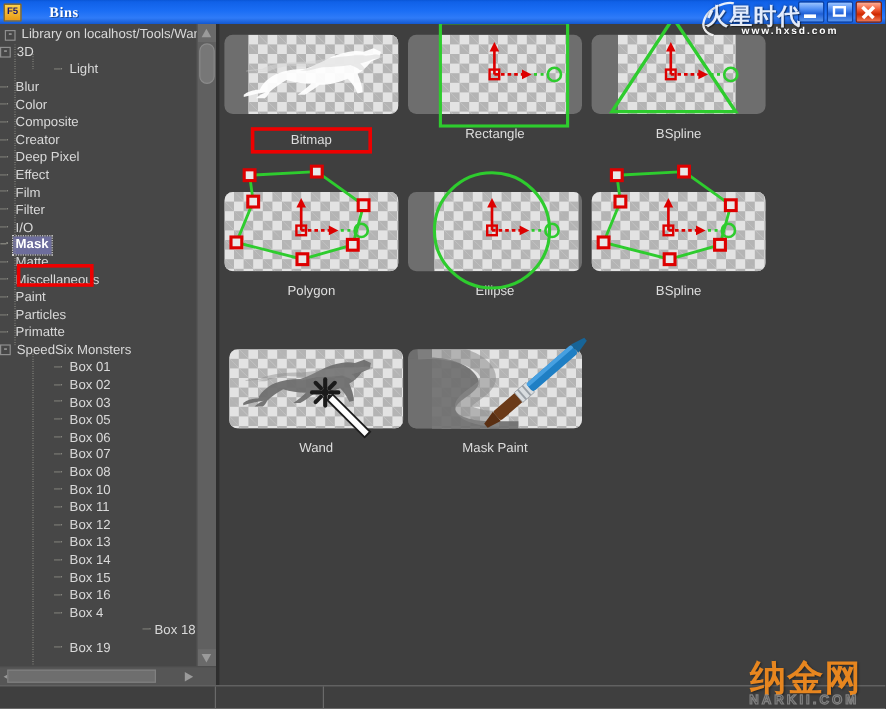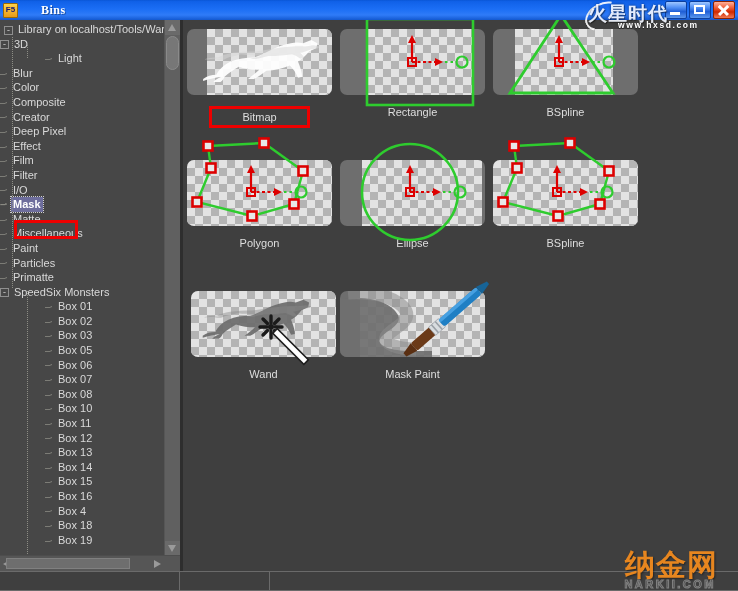--- a/index.html
+++ b/index.html
@@ -265,21 +265,21 @@
           <div class="node ind2" style="height: 14.6px; line-height: 14.6px;"><span class="dashlead">–·</span><span class="lbl">Box 07</span></div>
           <div class="node ind2" style="height: 14.6px; line-height: 14.6px;"><span class="dashlead">–·</span><span class="lbl">Box 08</span></div>
           <div class="node ind2" style="height: 14.6px; line-height: 14.6px;"><span class="dashlead">–·</span><span class="lbl">Box 10</span></div>
           <div class="node ind2" style="height: 14.6px; line-height: 14.6px;"><span class="dashlead">–·</span><span class="lbl">Box 11</span></div>
           <div class="node ind2" style="height: 14.6px; line-height: 14.6px;"><span class="dashlead">–·</span><span class="lbl">Box 12</span></div>
           <div class="node ind2" style="height: 14.6px; line-height: 14.6px;"><span class="dashlead">–·</span><span class="lbl">Box 13</span></div>
           <div class="node ind2" style="height: 14.6px; line-height: 14.6px;"><span class="dashlead">–·</span><span class="lbl">Box 14</span></div>
           <div class="node ind2" style="height: 14.6px; line-height: 14.6px;"><span class="dashlead">–·</span><span class="lbl">Box 15</span></div>
           <div class="node ind2" style="height: 14.6px; line-height: 14.6px;"><span class="dashlead">–·</span><span class="lbl">Box 16</span></div>
           <div class="node ind2" style="height: 14.6px; line-height: 14.6px;"><span class="dashlead">–·</span><span class="lbl">Box 4</span></div>
-          <div class="node ind2" style="height: 14.6px; line-height: 14.6px;"><span class="dashlead">–·</span><span class="lbl">Box 18</span></div>
+          <div class="node ind2" style="height: 14.6px; line-height: 14.6px; text-align: right;"><span class="dashlead">–·</span><span class="lbl">Box 18</span></div>
           <div class="node ind2" style="height: 14.6px; line-height: 14.6px;"><span class="dashlead">–·</span><span class="lbl">Box 19</span></div>
           <div class="vline" style="left: 12px; top: 14.6px; height: 251.12px;"></div>
           <div class="vline" style="left: 27px; top: 268.64px; height: 271.56px;"></div>
           <div class="vline" style="left: 27px; top: 23.36px; height: 13.14px;"></div>
         </div>
       <div class="redbox-tree"></div>
 
       <div class="tp-vscroll">
         <div class="arrow">
             <span class="tri up"></span>

